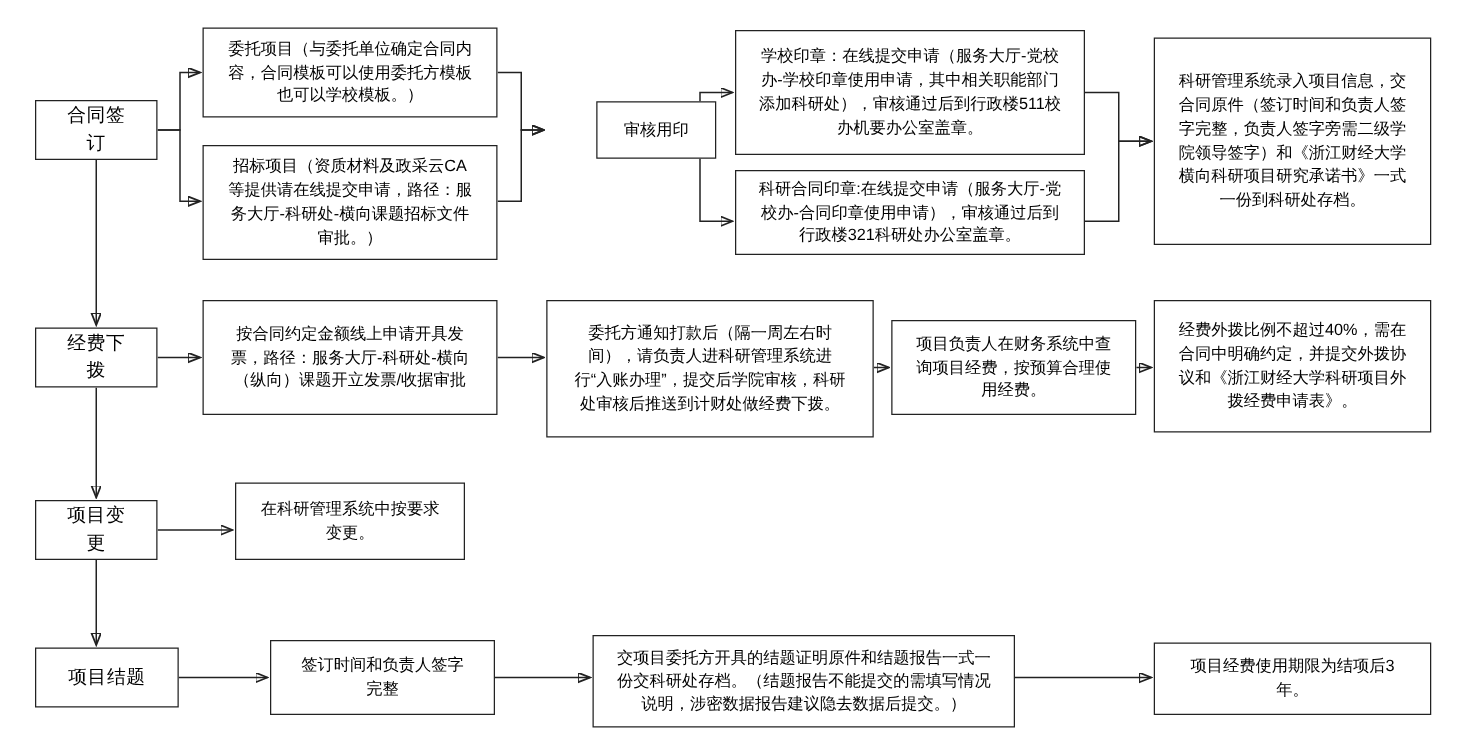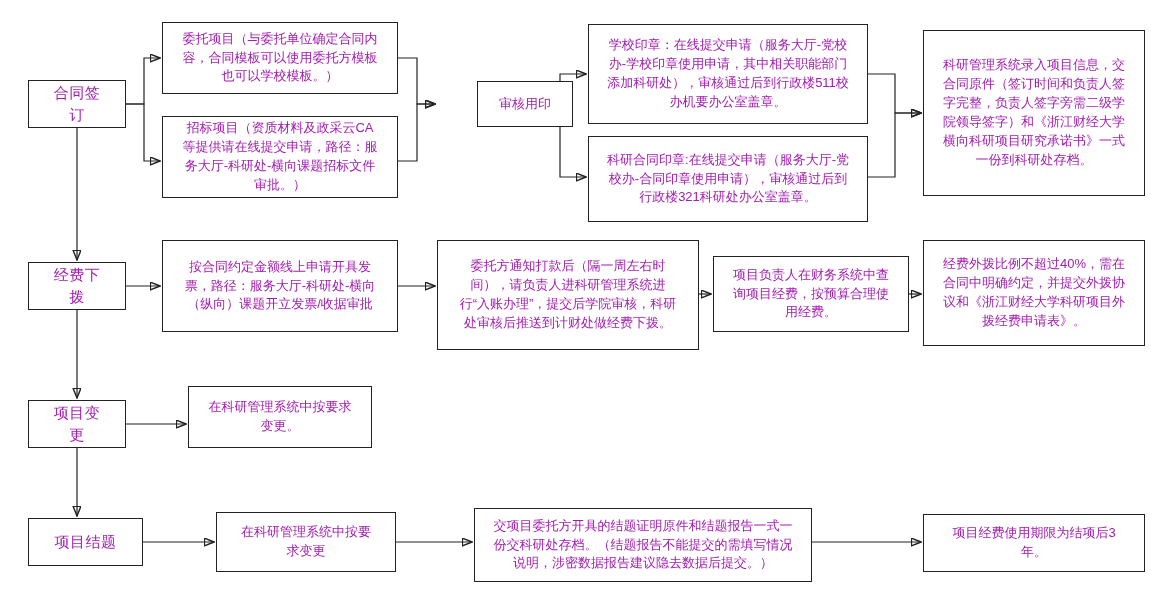--- a/index.html
+++ b/index.html
@@ -19,21 +19,21 @@
   }
   .node {
     position: absolute;
     box-sizing: border-box;
     border: 1px solid #222222;
     background: #ffffff;
     display: flex;
     align-items: center;
     justify-content: center;
     text-align: center;
-    color: #a21caf;
+    color: #000000;
     font-size: 13px;
     line-height: 1.45;
     padding: 4px 18px;
     white-space: pre-wrap;
     word-break: break-all;
   }
   .node.stage {
     font-size: 15px;
     letter-spacing: 0.5px;
   }
@@ -81,31 +81,31 @@
         <path d="M77,448 L77,516" marker-end="url(#arrow)"></path>
         <path d="M126,542 L214,542" marker-end="url(#arrow)"></path>
         <path d="M396,542 L472,542" marker-end="url(#arrow)"></path>
         <path d="M812,542 L921,542" marker-end="url(#arrow)"></path>
       </g>
   </svg>
 
   <div id="node-layer">
       <div class="node stage" style="left: 28px; top: 80px; width: 98px; height: 48px;">合同签订</div>
       <div class="node" style="left: 162px; top: 22px; width: 236px; height: 72px;">委托项目（与委托单位确定合同内容，合同模板可以使用委托方模板也可以学校模板。）</div>
-      <div class="node" style="left: 162px; top: 116px; width: 236px; height: 82px;">招标项目（资质材料及政采云CA等提供请在线提交申请，路径：服务大厅-科研处-横向课题招标文件审批。）</div>
+      <div class="node" style="left: 162px; top: 116px; width: 236px; height: 92px;">招标项目（资质材料及政采云CA等提供请在线提交申请，路径：服务大厅-科研处-横向课题招标文件审批。）</div>
       <div class="node" style="left: 437px; top: 81px; width: 96px; height: 46px; margin-left: 40px;">审核用印</div>
       <div class="node" style="left: 588px; top: 24px; width: 280px; height: 100px;">学校印章：在线提交申请（服务大厅-党校办-学校印章使用申请，其中相关职能部门添加科研处），审核通过后到行政楼511校办机要办公室盖章。</div>
-      <div class="node" style="left: 588px; top: 136px; width: 280px; height: 86px;">科研合同印章:在线提交申请（服务大厅-党校办-合同印章使用申请），审核通过后到行政楼321科研处办公室盖章。</div>
+      <div class="node" style="left: 588px; top: 136px; width: 280px; height: 68px;">科研合同印章:在线提交申请（服务大厅-党校办-合同印章使用申请），审核通过后到行政楼321科研处办公室盖章。</div>
       <div class="node" style="left: 923px; top: 30px; width: 222px; height: 166px;">科研管理系统录入项目信息，交合同原件（签订时间和负责人签字完整，负责人签字旁需二级学院领导签字）和《浙江财经大学横向科研项目研究承诺书》一式一份到科研处存档。</div>
       <div class="node stage" style="left: 28px; top: 262px; width: 98px; height: 48px;">经费下拨</div>
       <div class="node" style="left: 162px; top: 240px; width: 236px; height: 92px;">按合同约定金额线上申请开具发票，路径：服务大厅-科研处-横向（纵向）课题开立发票/收据审批</div>
       <div class="node" style="left: 437px; top: 240px; width: 262px; height: 110px;">委托方通知打款后（隔一周左右时间），请负责人进科研管理系统进行“入账办理”，提交后学院审核，科研处审核后推送到计财处做经费下拨。</div>
       <div class="node" style="left: 713px; top: 256px; width: 196px; height: 76px;">项目负责人在财务系统中查询项目经费，按预算合理使用经费。</div>
       <div class="node" style="left: 923px; top: 240px; width: 222px; height: 106px;">经费外拨比例不超过40%，需在合同中明确约定，并提交外拨协议和《浙江财经大学科研项目外拨经费申请表》。</div>
       <div class="node stage" style="left: 28px; top: 400px; width: 98px; height: 48px;">项目变更</div>
       <div class="node" style="left: 188px; top: 386px; width: 184px; height: 62px;">在科研管理系统中按要求变更。</div>
       <div class="node stage" style="left: 28px; top: 518px; width: 115px; height: 48px;">项目结题</div>
-      <div class="node" style="left: 216px; top: 512px; width: 180px; height: 60px;">在科研管理系统中按要求变更</div>
+      <div class="node" style="left: 216px; top: 512px; width: 180px; height: 60px;">签订时间和负责人签字完整</div>
       <div class="node" style="left: 474px; top: 508px; width: 338px; height: 74px;">交项目委托方开具的结题证明原件和结题报告一式一份交科研处存档。（结题报告不能提交的需填写情况说明，涉密数据报告建议隐去数据后提交。）</div>
       <div class="node" style="left: 923px; top: 514px; width: 222px; height: 58px;">项目经费使用期限为结项后3年。</div>
     </div>
 
 </div>
 
 </body></html>

